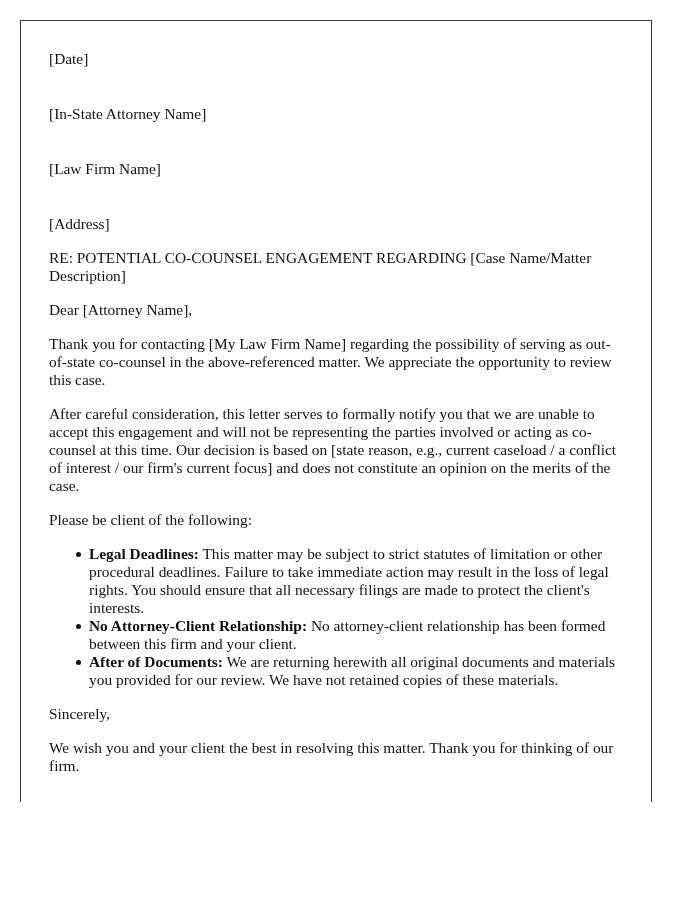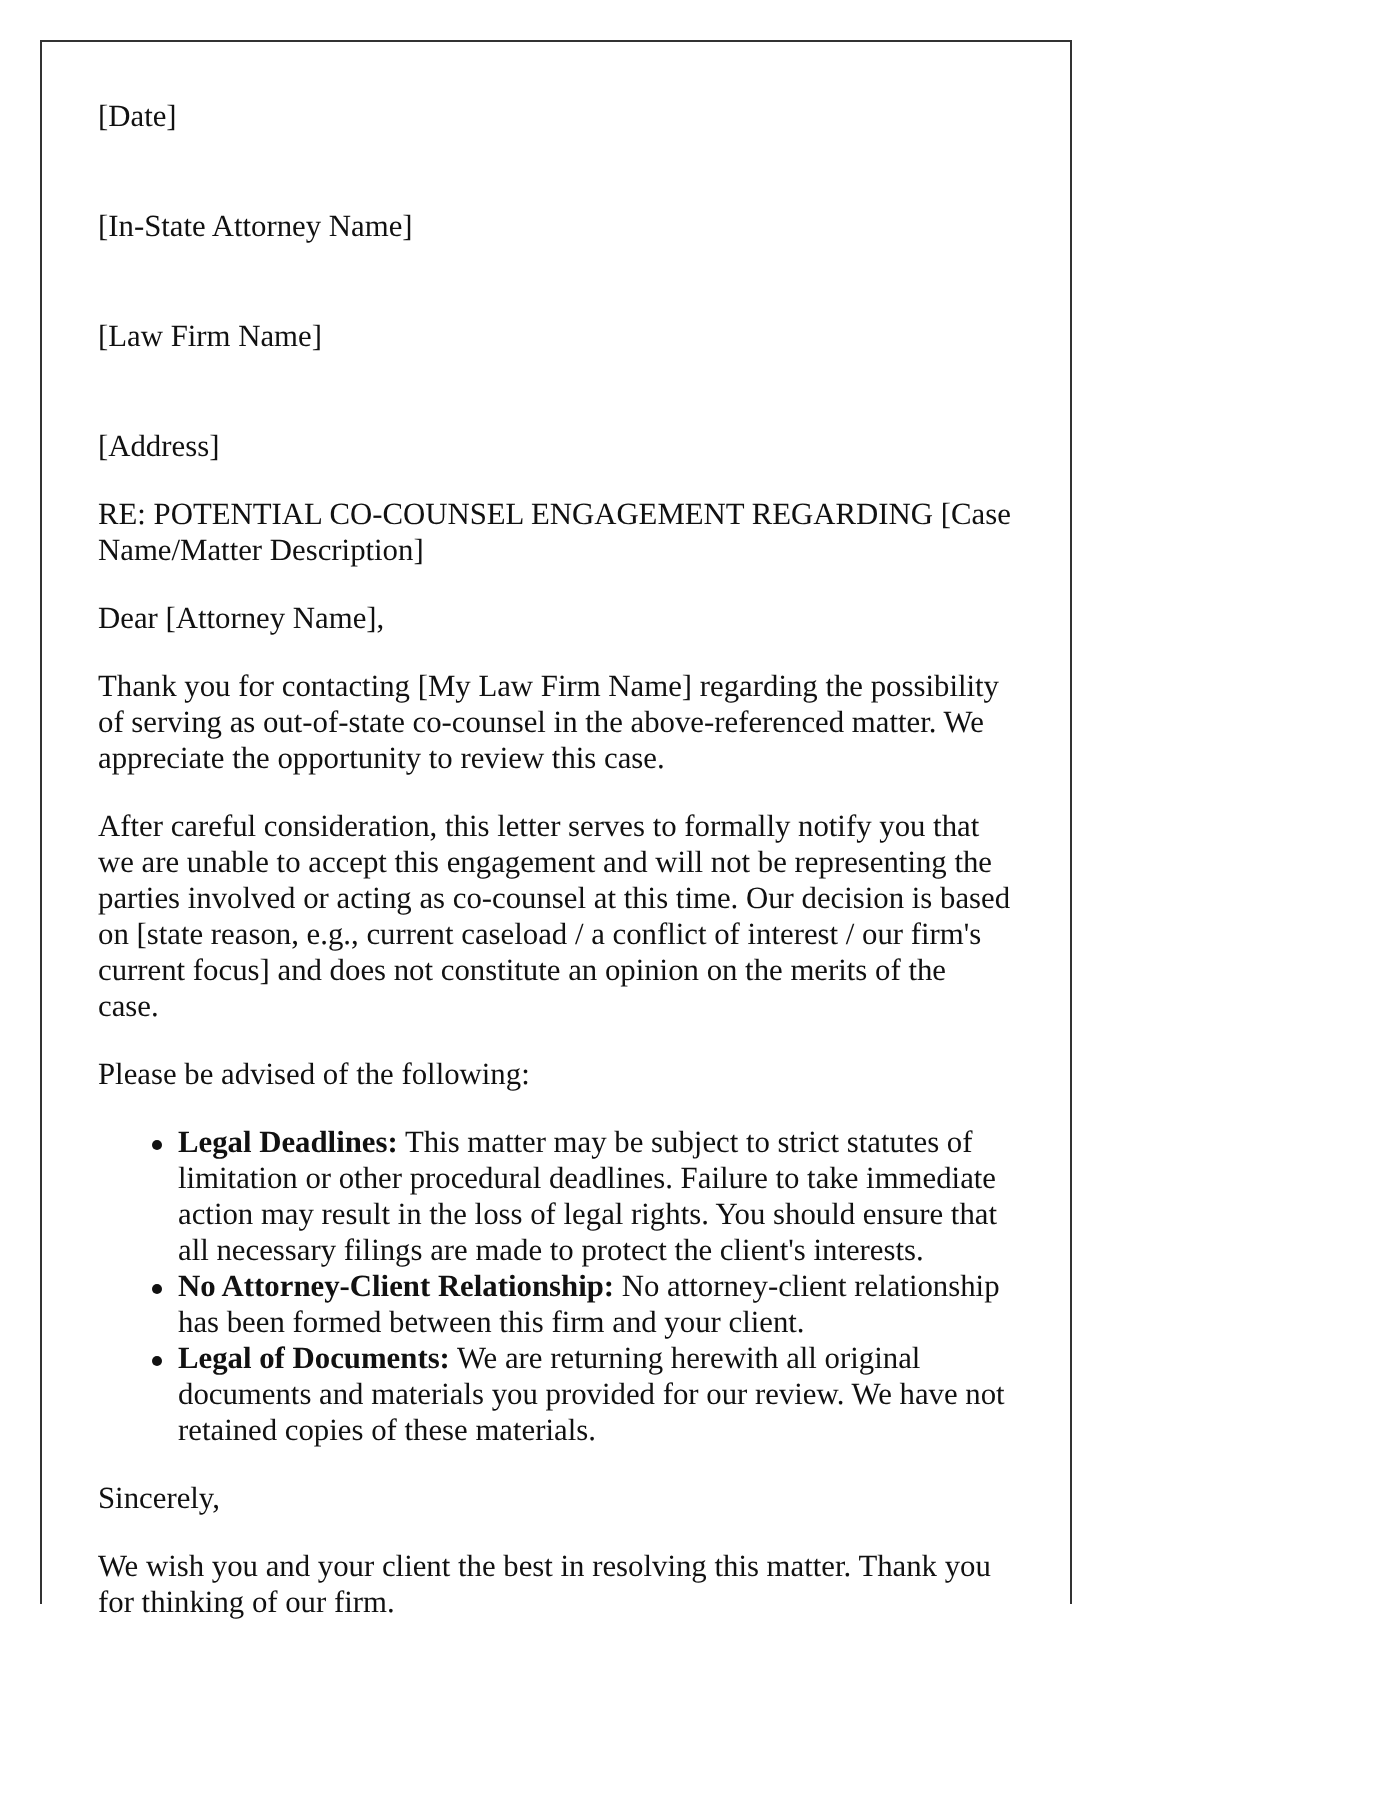--- a/index.html
+++ b/index.html
@@ -14,21 +14,21 @@
       overflow: hidden;
       font-family: "Liberation Serif", "DejaVu Serif", serif;
       font-size: 15.4px;
       line-height: 18px;
       color: #111111;
     }
     .letter {
       position: absolute;
       left: 20px;
       top: 20px;
-      width: 516px;
+      width: 632px;
       height: 782px;
       border-top: 1px solid #333333;
       border-left: 1px solid #333333;
       border-right: 1px solid #333333;
       box-sizing: border-box;
       padding: 29px 28px 0 28px;
     }
     p {
       margin: 0 0 16px 0;
     }
@@ -79,26 +79,26 @@
   </p>
 
   <p class="subject">RE: POTENTIAL CO-COUNSEL ENGAGEMENT REGARDING [Case Name/Matter Description]</p>
 
   <p>Dear [Attorney Name],</p>
 
   <p>Thank you for contacting [My Law Firm Name] regarding the possibility of serving as out-of-state co-counsel in the above-referenced matter. We appreciate the opportunity to review this case.</p>
 
   <p>After careful consideration, this letter serves to formally notify you that we are unable to accept this engagement and will not be representing the parties involved or acting as co-counsel at this time. Our decision is based on [state reason, e.g., current caseload / a conflict of interest / our firm's current focus] and does not constitute an opinion on the merits of the case.</p>
 
-  <p>Please be advised of the following:</p>
+  <p>Please be client of the following:</p>
 
   <ul>
     <li><span class="item-title">Legal Deadlines:</span><span> This matter may be subject to strict statutes of limitation or other procedural deadlines. Failure to take immediate action may result in the loss of legal rights. You should ensure that all necessary filings are made to protect the client's interests.</span></li>
     <li><span class="item-title">No Attorney-Client Relationship:</span><span> No attorney-client relationship has been formed between this firm and your client.</span></li>
-    <li><span class="item-title">Legal of Documents:</span><span> We are returning herewith all original documents and materials you provided for our review. We have not retained copies of these materials.</span></li>
+    <li><span class="item-title">After of Documents:</span><span> We are returning herewith all original documents and materials you provided for our review. We have not retained copies of these materials.</span></li>
   </ul>
 
   <p>Sincerely,</p>
 
   <p>We wish you and your client the best in resolving this matter. Thank you for thinking of our firm.</p>
 
 
 </div>
 
 </body></html>

